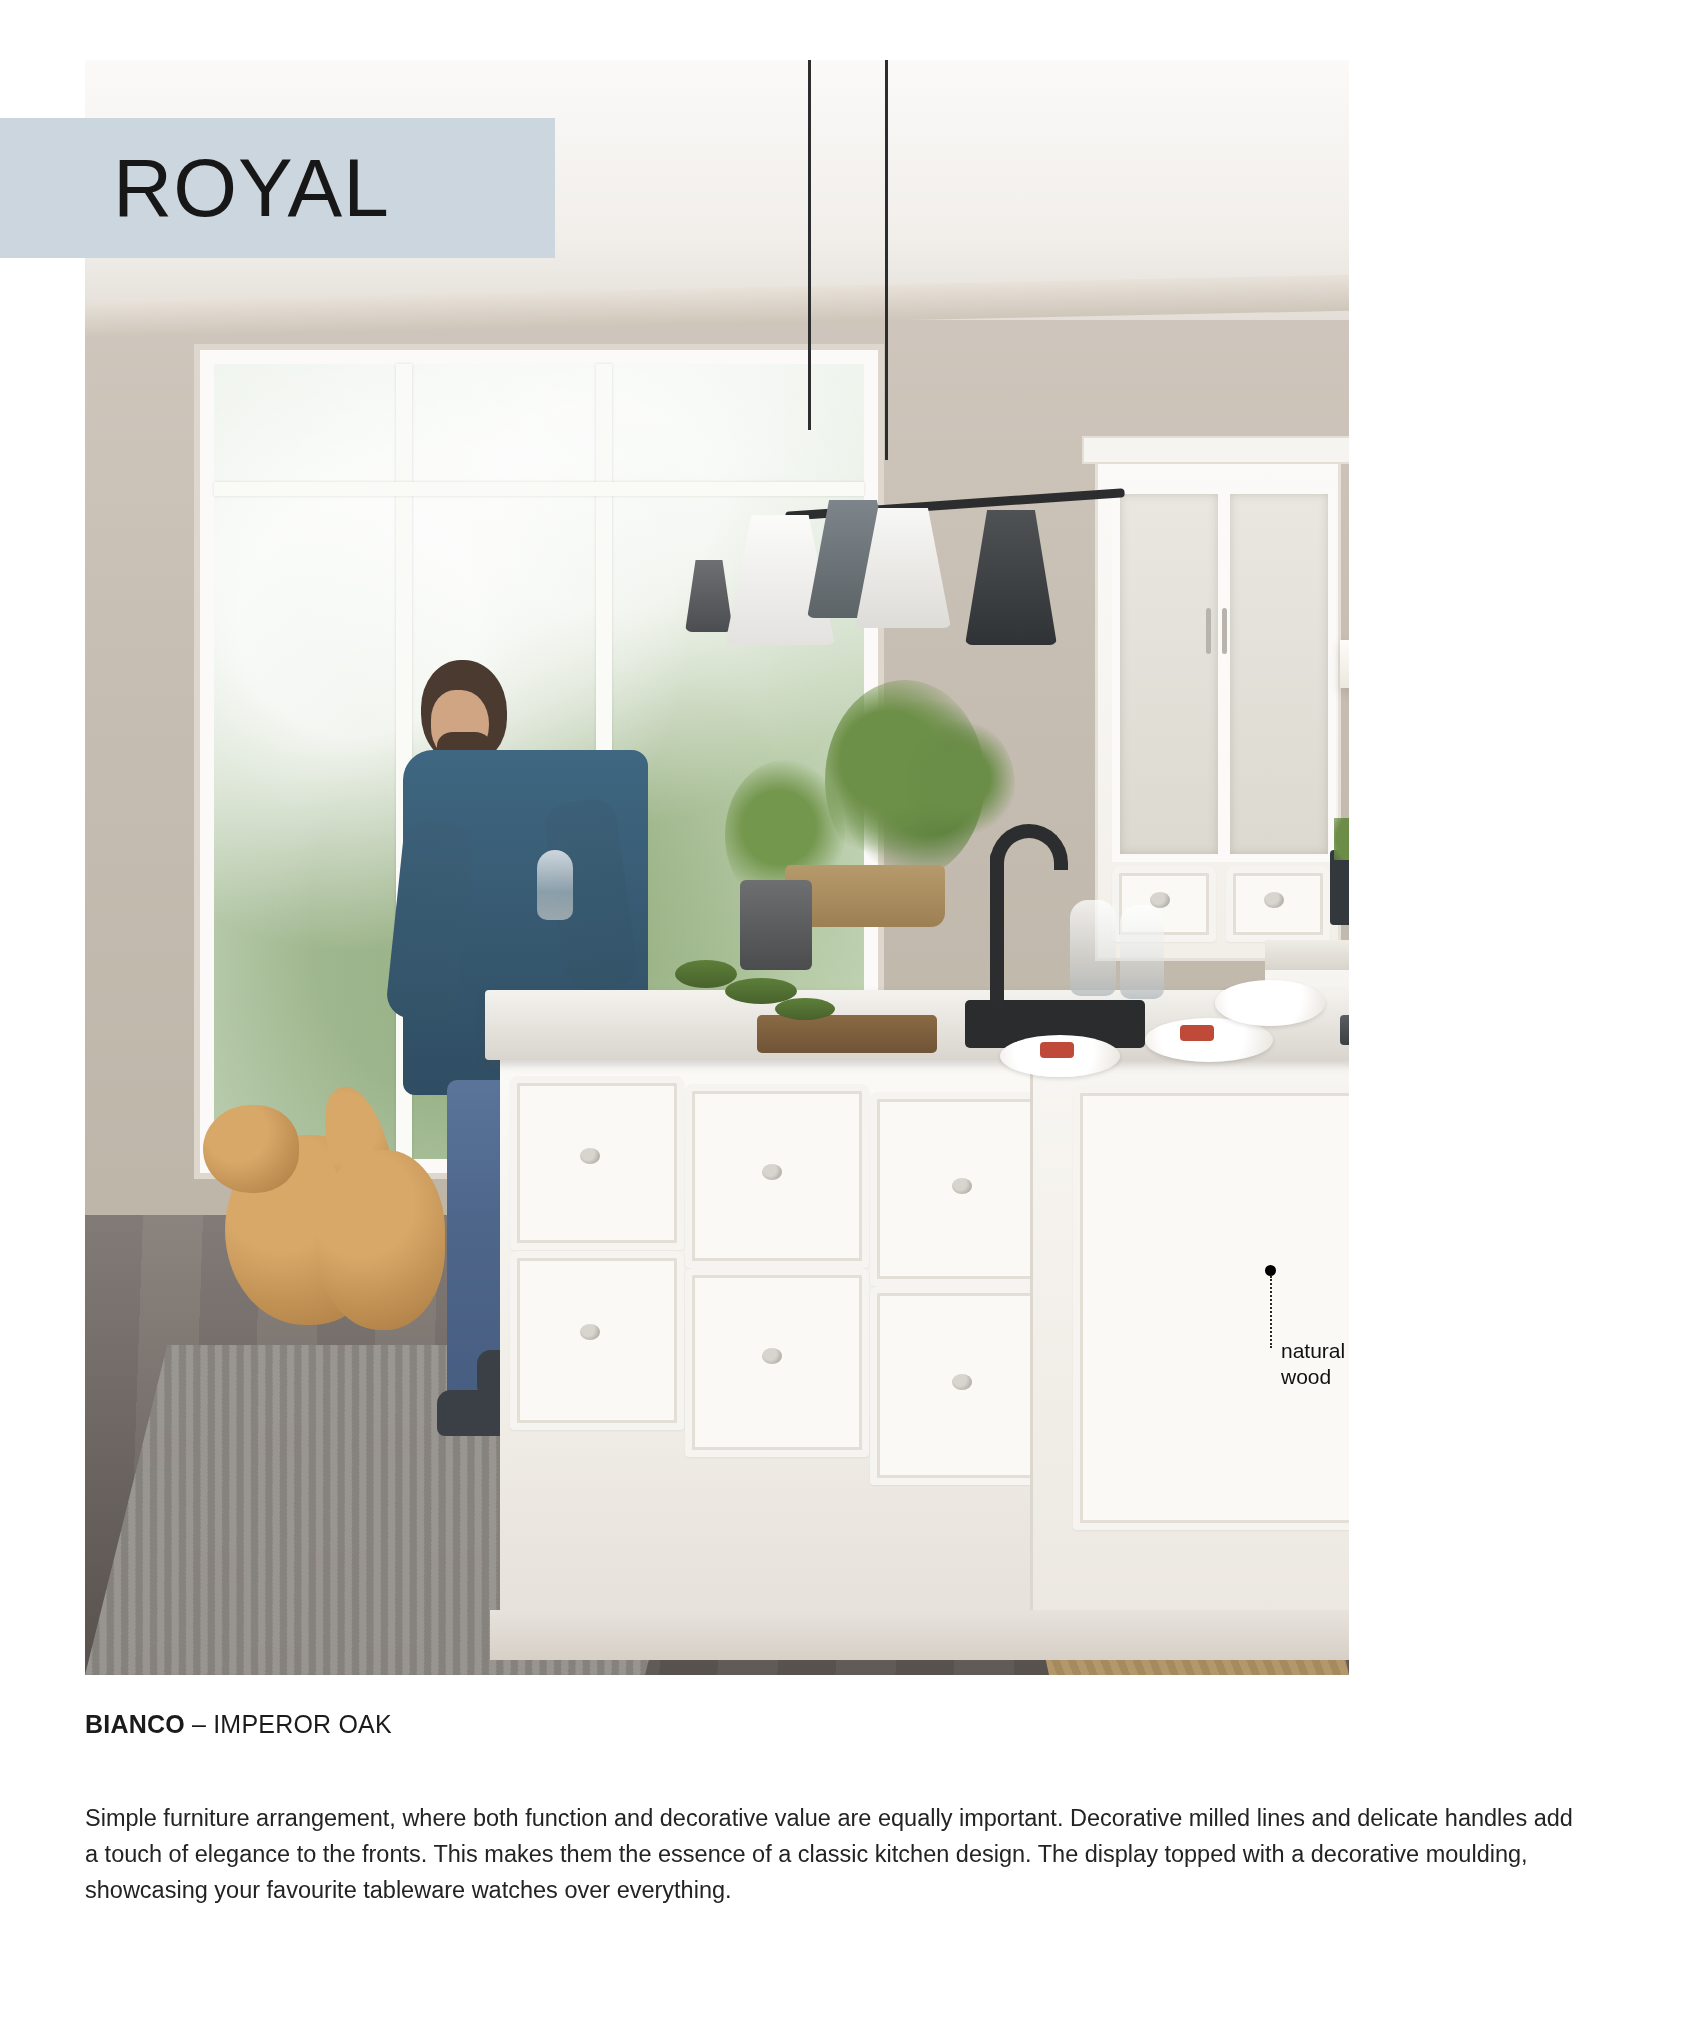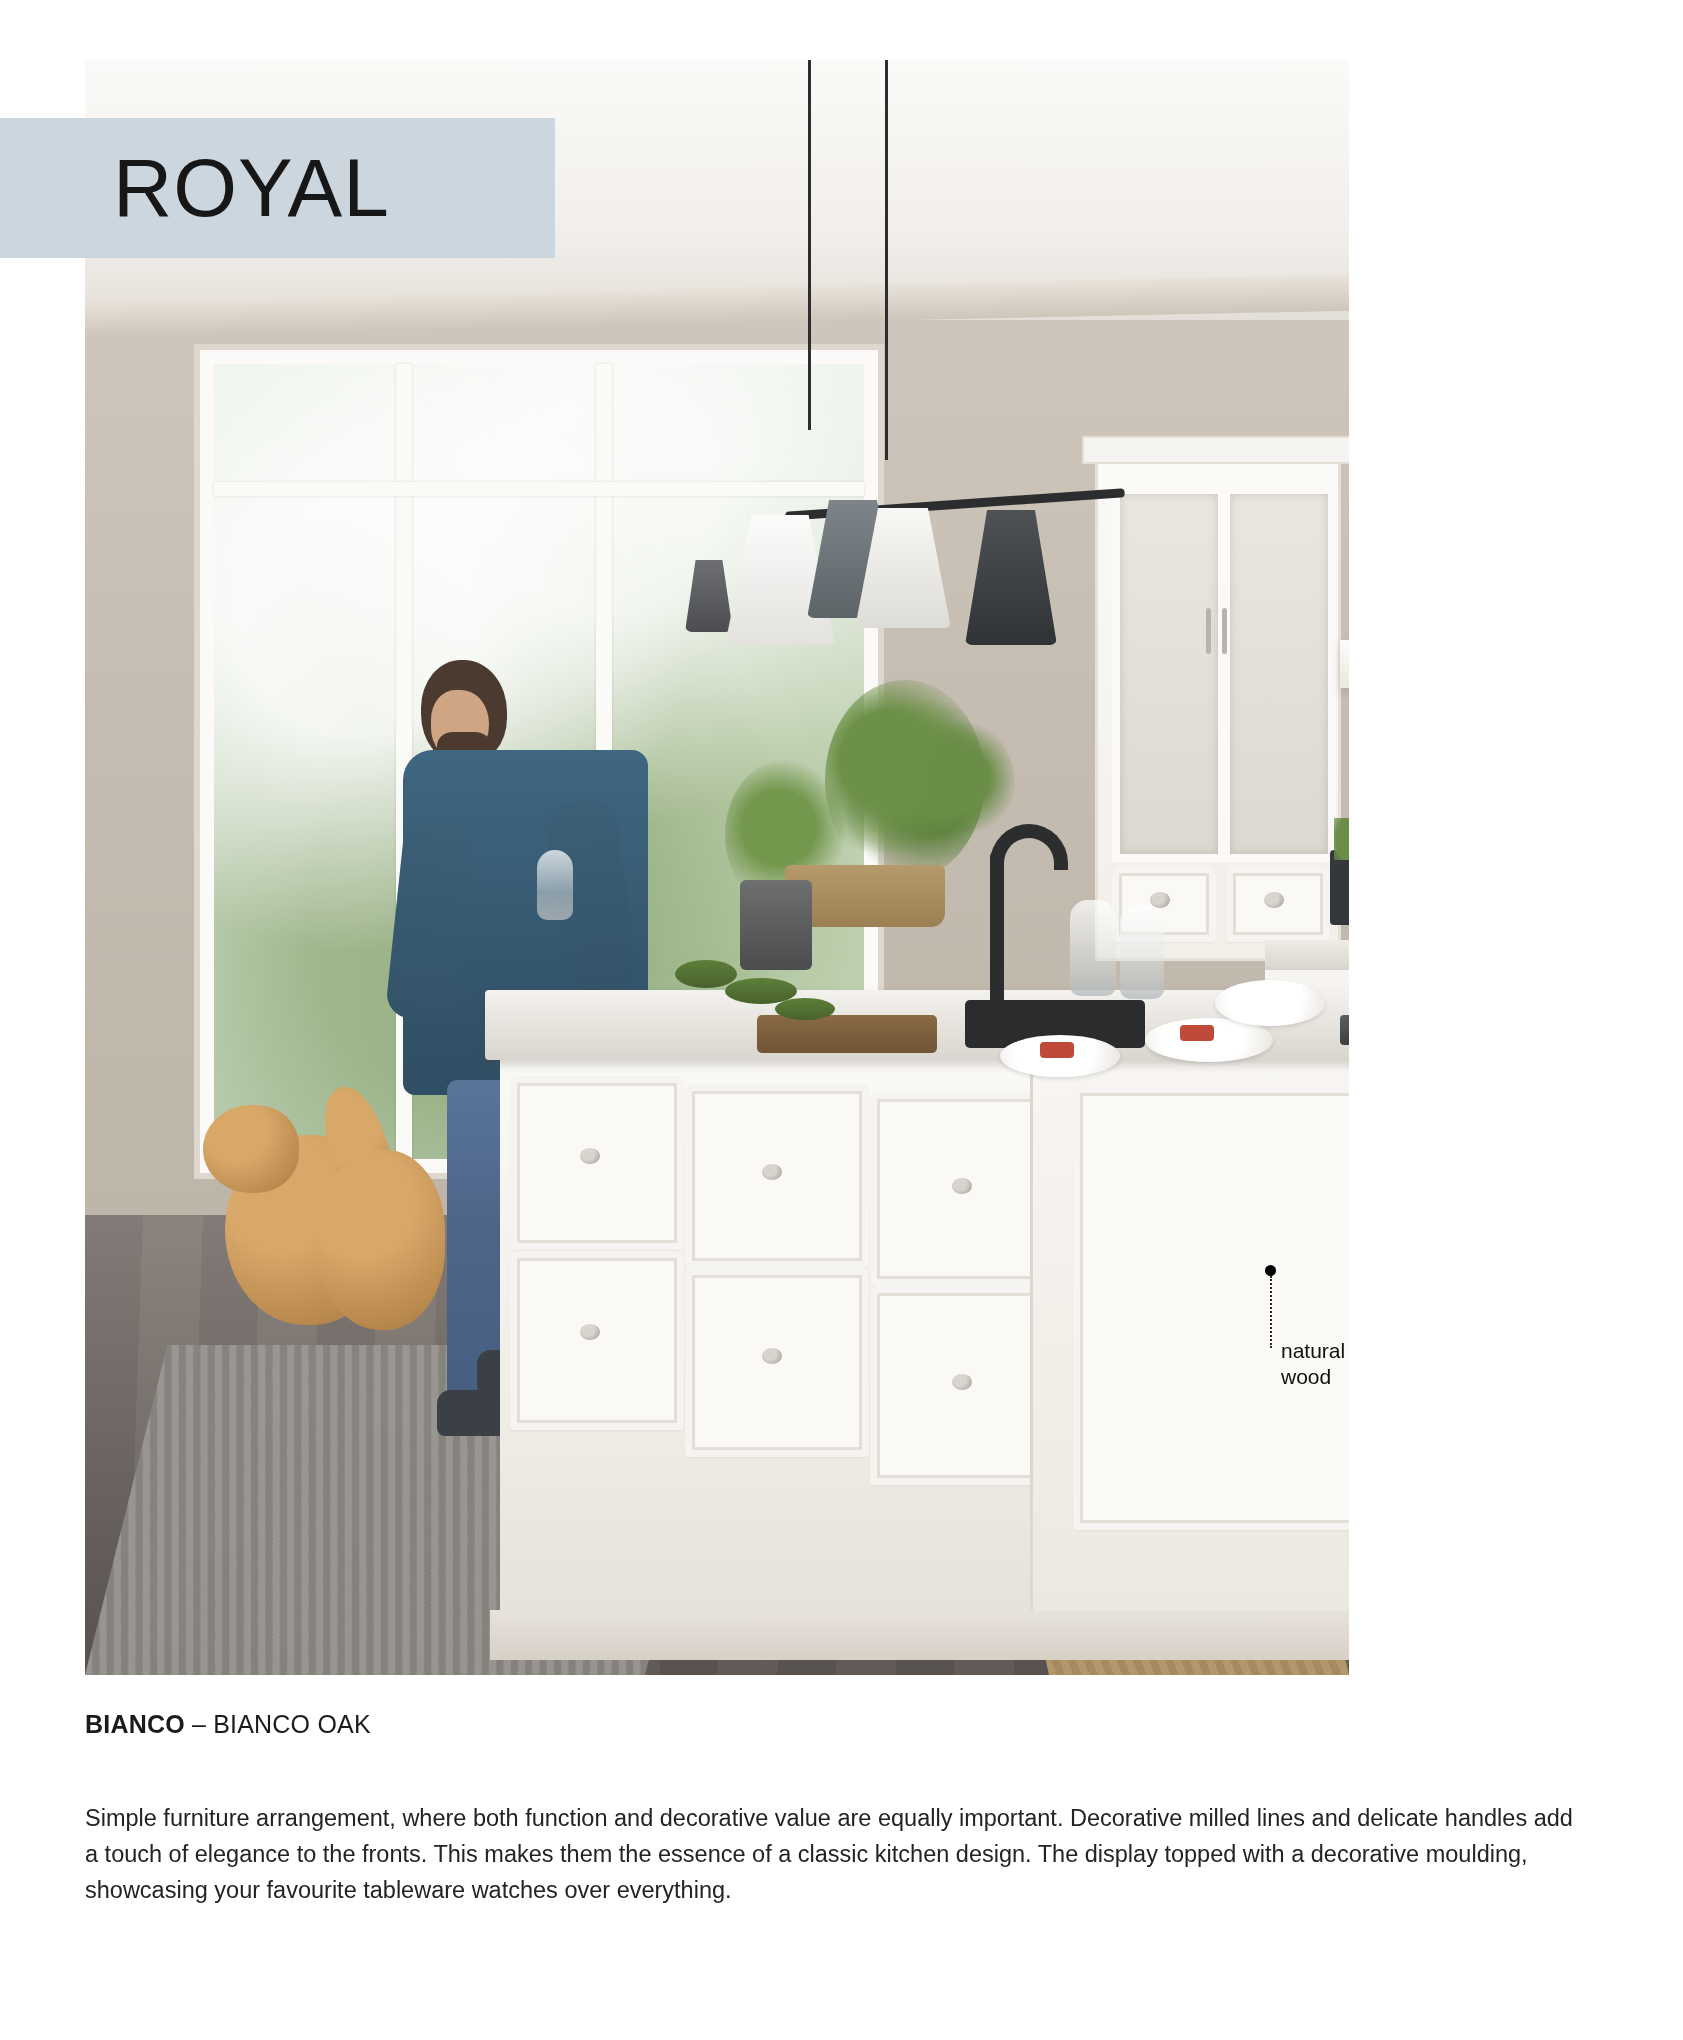--- a/index.html
+++ b/index.html
@@ -642,18 +642,18 @@
     <div class="callout-text">natural
 wood</div>
 
   </div>
 
   <div class="banner">
     <div class="banner-title">ROYAL</div>
   </div>
 
   <div class="caption">
-    <span class="brand">BIANCO</span><span class="model"> – </span><span class="model">BIANCO OAK</span>
+    <span class="brand">BIANCO</span><span class="model"> – </span><span class="model">IMPEROR OAK</span>
   </div>
 
   <div class="bodytext">Simple furniture arrangement, where both function and decorative value are equally important. Decorative milled lines and delicate handles add a touch of elegance to the fronts. This makes them the essence of a classic kitchen design. The display topped with a decorative moulding, showcasing your favourite tableware watches over everything.</div>
 
 </div>
 
 </body></html>

